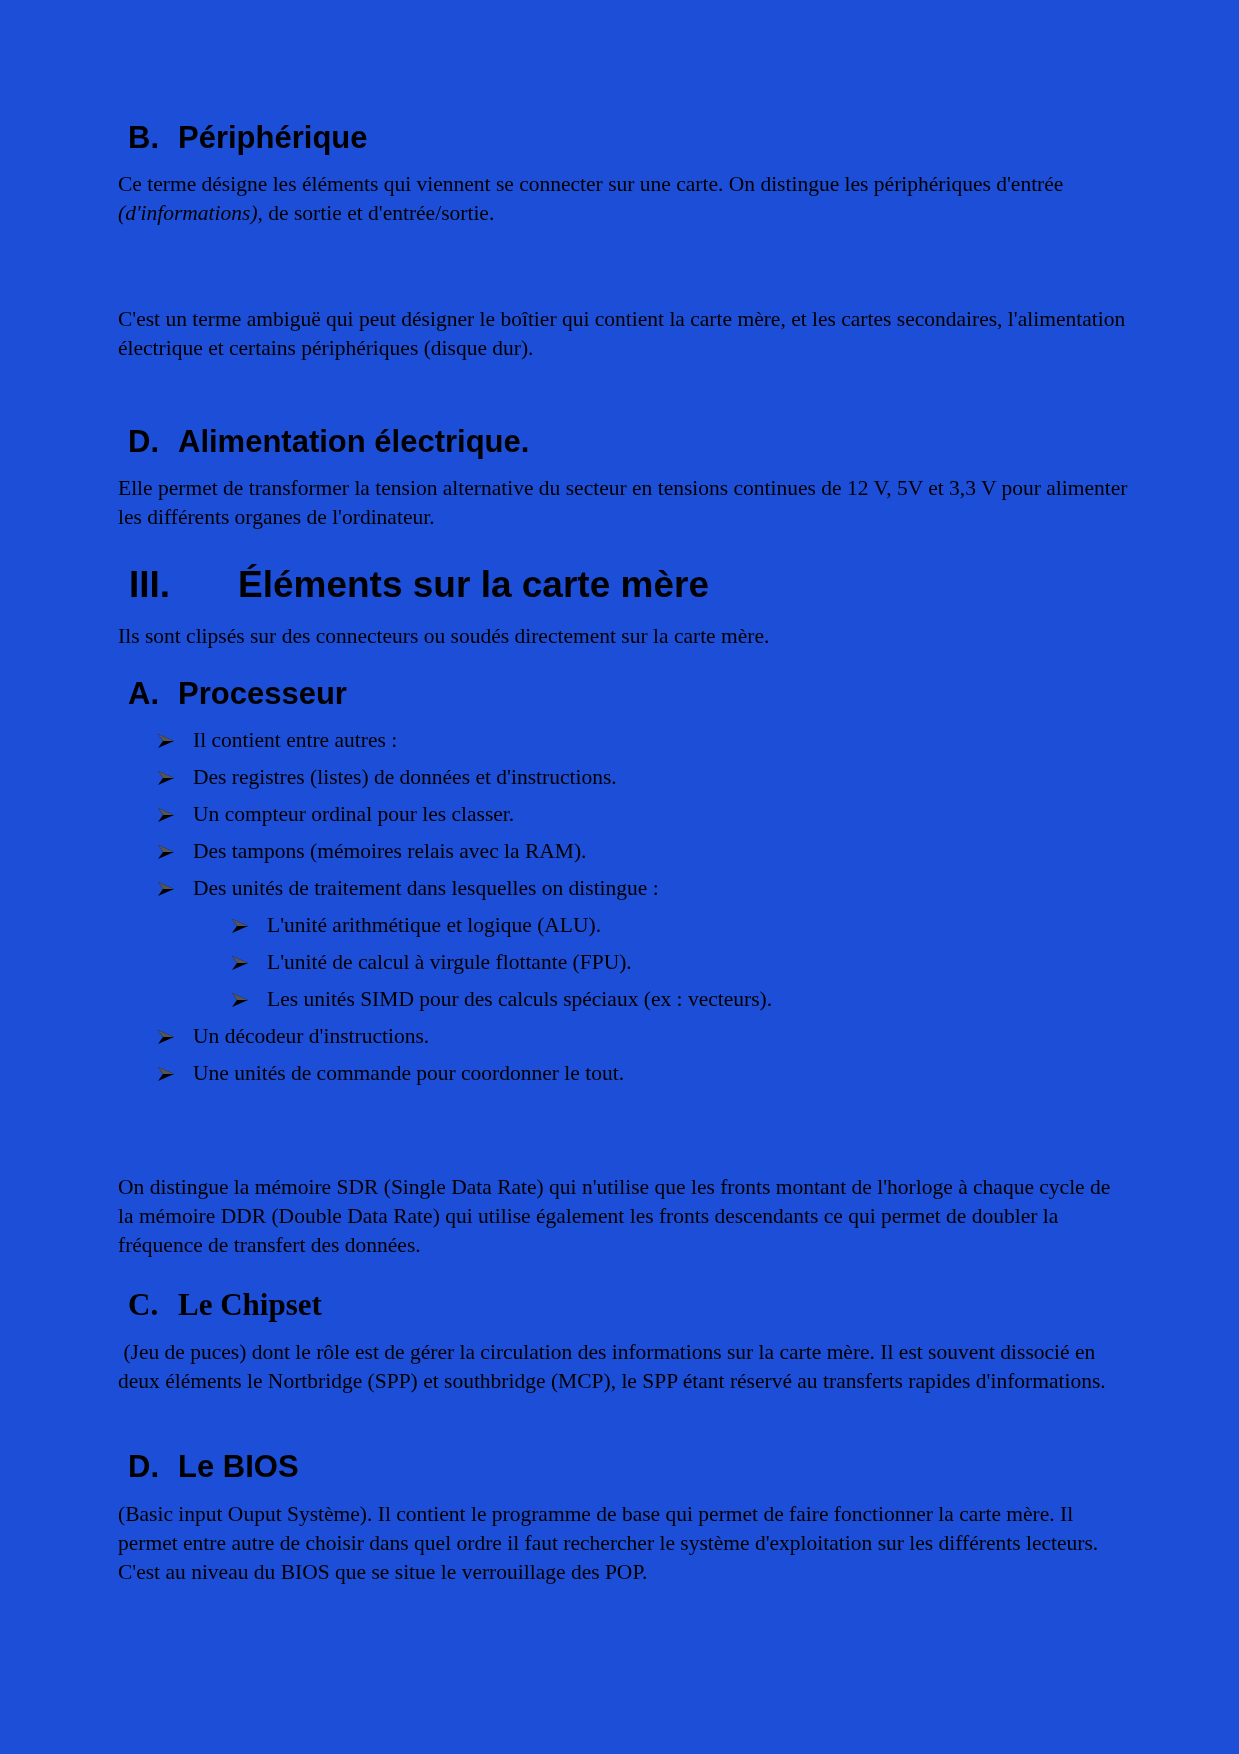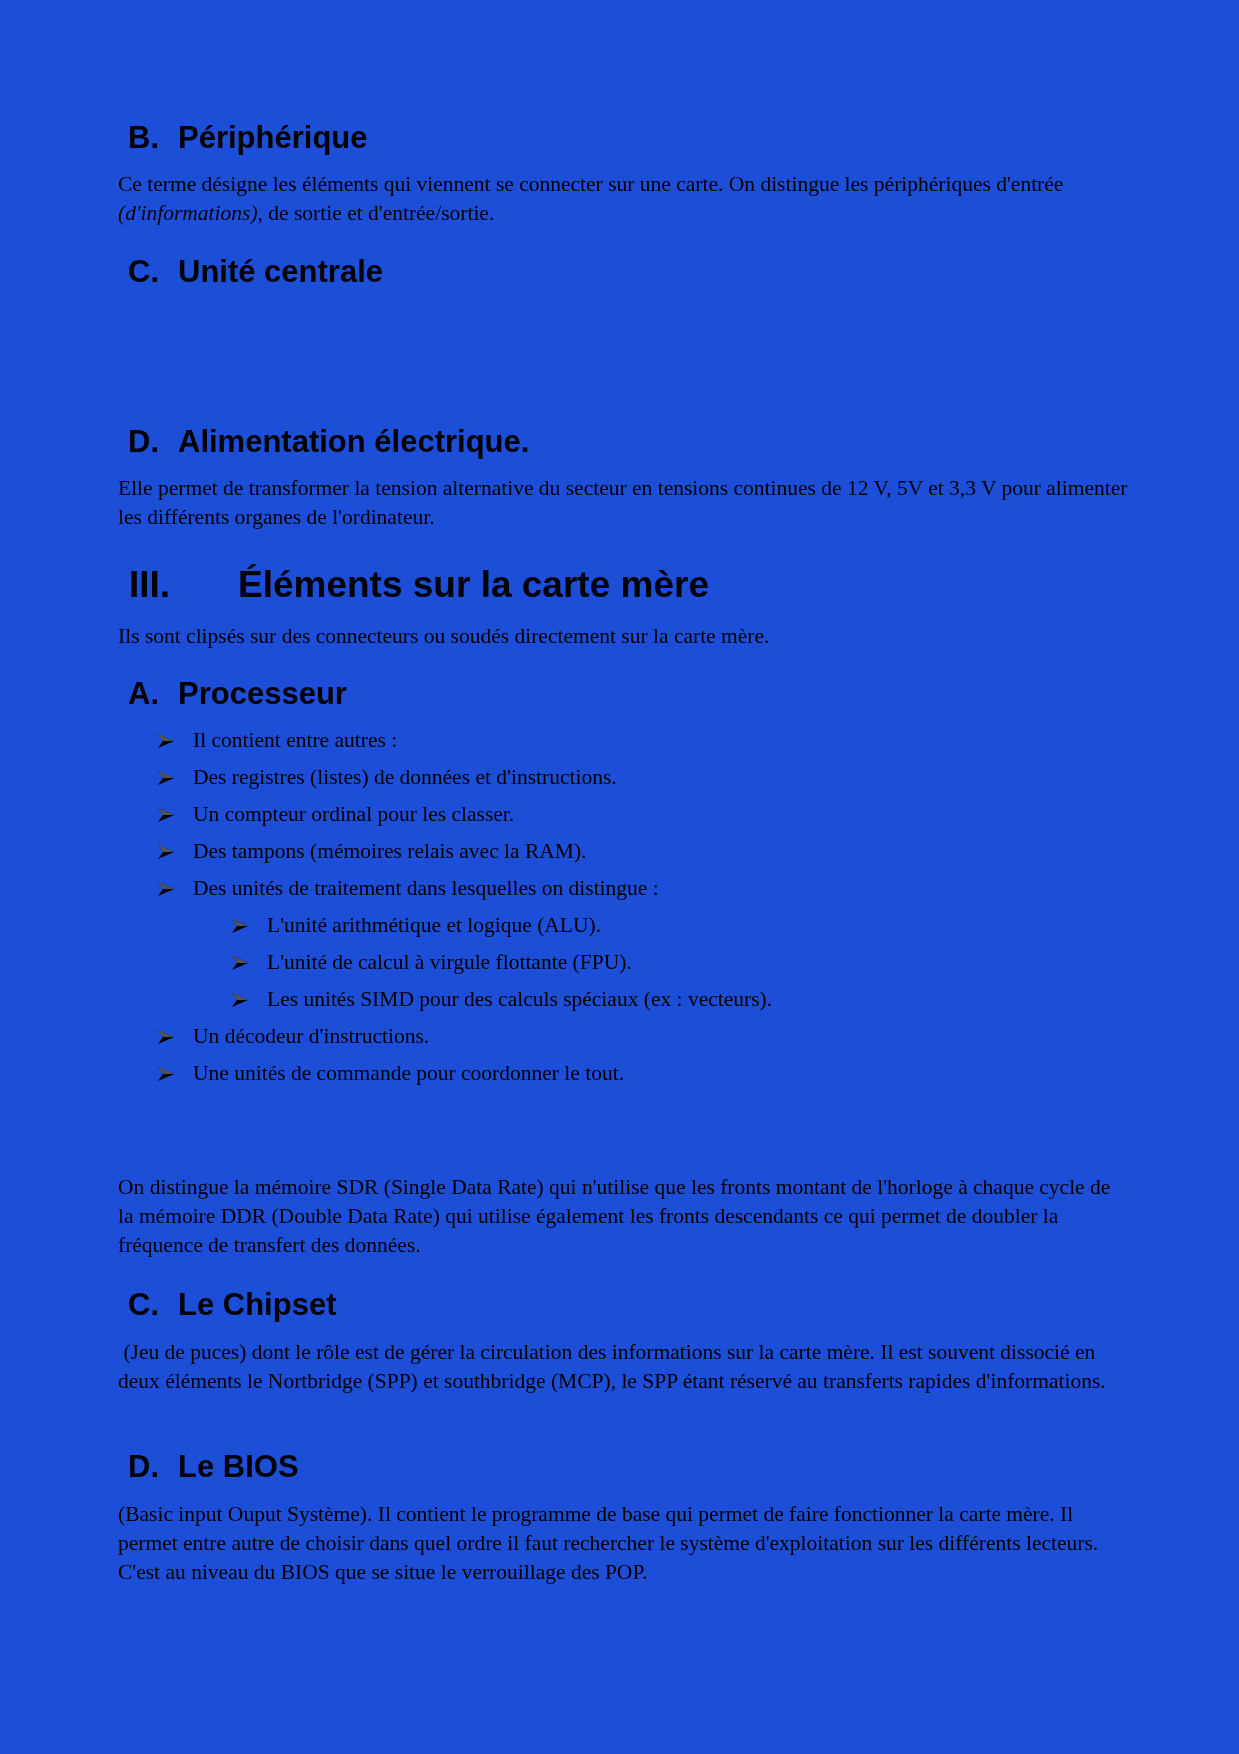--- a/index.html
+++ b/index.html
@@ -38,23 +38,21 @@
 
 <div class="page">
 
   <div class="h2" style="top:120px;">
     <span class="num">B.</span><span>Périphérique</span>
   </div>
   <div class="p" style="top:170px;">
     <span>Ce terme désigne les éléments qui viennent se connecter sur une carte. On distingue les périphériques d'entrée </span><i>(d'informations)</i><span>, de sortie et d'entrée/sortie.</span>
   </div>
 
-  <div class="h2" style="top:254px;">
-    <span class="num">C.</span><span>Unité centrale</span>
-  </div>
+  <div class="p" style="top:305px;">C'est un terme ambiguë qui peut désigner le boîtier qui contient la carte mère, et les cartes secondaires, l'alimentation électrique et certains périphériques (disque dur).</div>
 
   <div class="h2" style="top:424px;">
     <span class="num">D.</span><span>Alimentation électrique.</span>
   </div>
   <div class="p" style="top:474px;">Elle permet de transformer la tension alternative du secteur en tensions continues de 12 V, 5V et 3,3 V pour alimenter les différents organes de l'ordinateur.</div>
 
   <div class="h1" style="top:563px;">
     <span class="num">III.</span><span>Éléments sur la carte mère</span>
   </div>
   <div class="p" style="top:622px;">Ils sont clipsés sur des connecteurs ou soudés directement sur la carte mère.</div>
@@ -151,21 +149,21 @@
             <path d="M1 1 L17 8 L1 15 L6 8 Z" fill="#000"></path>
             <path d="M1 1 L17 8 L6 8 Z" fill="#555"></path>
           </svg>
         </span>
       <span class="text">Une unités de commande pour coordonner le tout.</span>
     </div>
   </div>
 
   <div class="p" style="top:1173px;">On distingue la mémoire SDR (Single Data Rate) qui n'utilise que les fronts montant de l'horloge à chaque cycle de la mémoire DDR (Double Data Rate) qui utilise également les fronts descendants ce qui permet de doubler la fréquence de transfert des données.</div>
 
-  <div class="h2" style="top:1287px;">
+  <div class="h2" style="top:1287px;font-family:Liberation Serif, serif;">
     <span class="num">C.</span><span>Le Chipset</span>
   </div>
   <div class="p" style="top:1338px;white-space:pre-wrap;"> (Jeu de puces) dont le rôle est de gérer la circulation des informations sur la carte mère. Il est souvent dissocié en deux éléments le Nortbridge (SPP) et southbridge (MCP), le SPP étant réservé au transferts rapides d'informations.</div>
 
   <div class="h2" style="top:1449px;">
     <span class="num">D.</span><span>Le BIOS</span>
   </div>
   <div class="p" style="top:1500px;">(Basic input Ouput Système). Il contient le programme de base qui permet de faire fonctionner la carte mère. Il permet entre autre de choisir dans quel ordre il faut rechercher le système d'exploitation sur les différents lecteurs. C'est au niveau du BIOS que se situe le verrouillage des POP.</div>
 
 </div>

